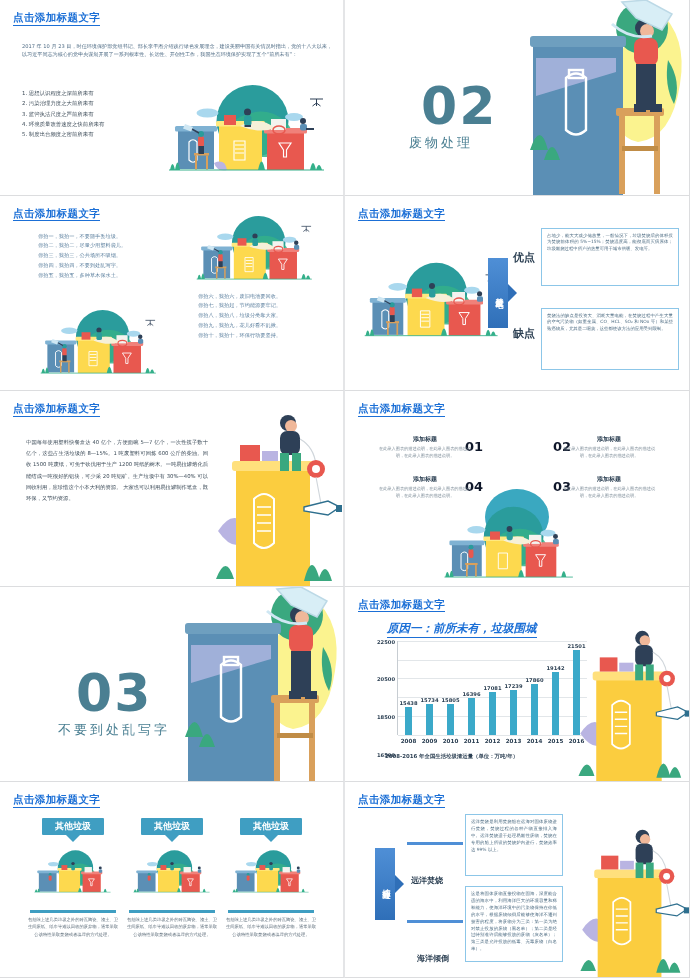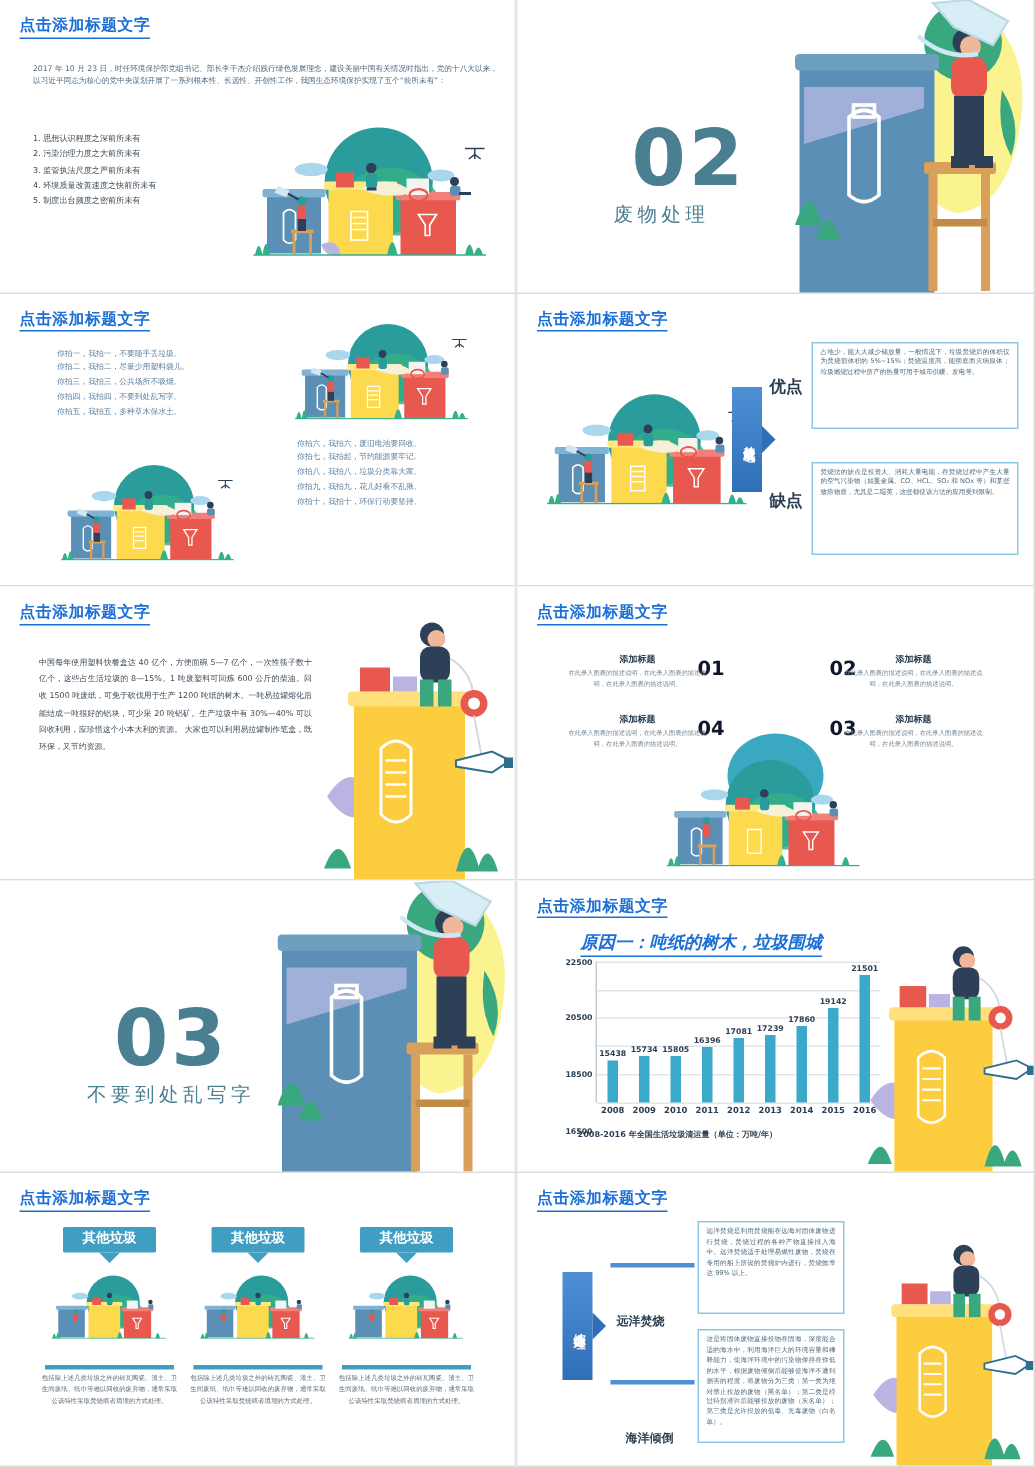--- a/index.html
+++ b/index.html
@@ -510,21 +510,21 @@
         <path d="M92 2 l24-2 l26 14 l-10 16 l-26 -12Z" fill="#d8eef6" stroke="#bcd9e6" stroke-width="1.5"></path>
         <path d="M82 24 q18 16 40 12" stroke="#cfe7f3" stroke-width="3" fill="none"></path>
         <path d="M0 150 q10-30 18 0Z M14 160 q8-26 16 0Z" fill="#3aa87f"></path>
         <path d="M138 60 q14 22 6 44 q-10 -18 -6 -44Z" fill="#3aa87f"></path>
       </svg>
     </div>
   </div>
 
   <div class="slide">
     <div class="stitle">点击添加标题文字</div>
-    <div class="charttitle" style="left:42px;top:34px;">原因一：吨纸的树木，垃圾围城</div>
+    <div class="charttitle" style="left:42px;top:34px;">原因一：前所未有，垃圾围城</div>
 
     <div class="chart" id="bar-chart" style="left:22px;top:54px;width:220px;height:108px;">
       <div class="plot" id="plot">
           <div class="gline" style="top: 94px;"></div>
           <div class="gline" style="top: 75.2px;"></div>
           <div class="gline" style="top: 56.4px;">
             <div class="ytick" style="top: 56.4px;">16500</div>
           </div>
           <div class="gline" style="top: 37.6px;">
             <div class="ytick" style="top: 37.6px;">18500</div>

